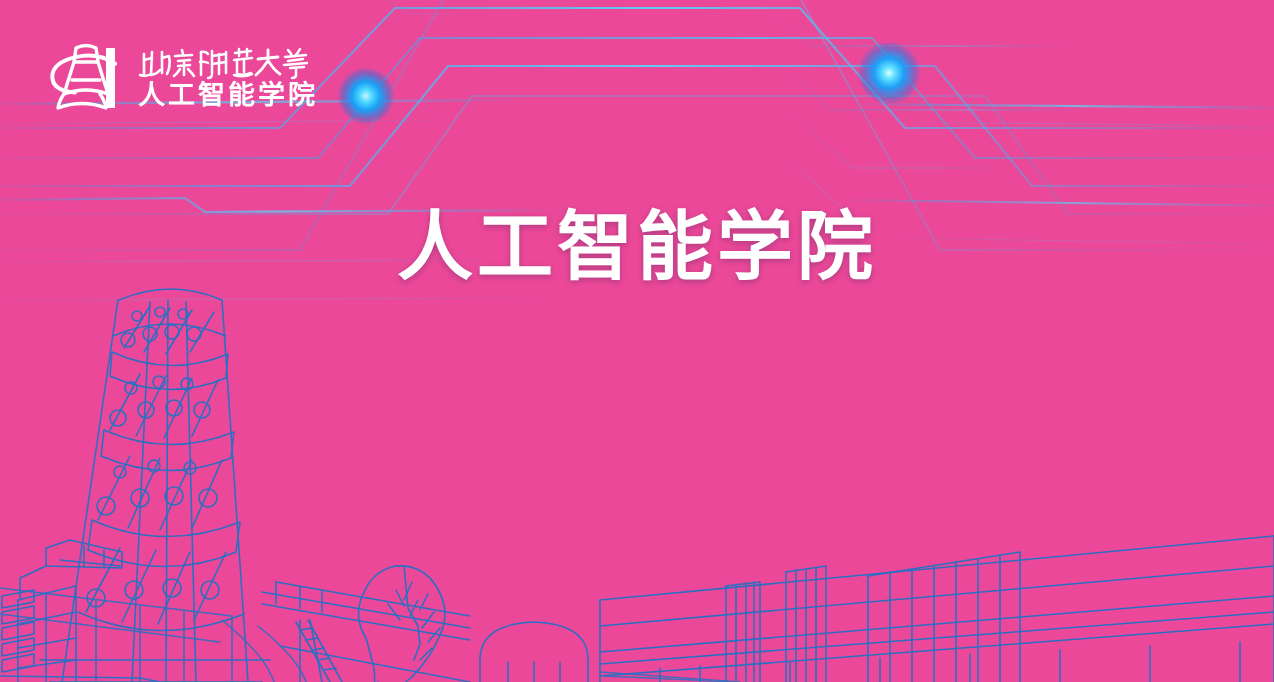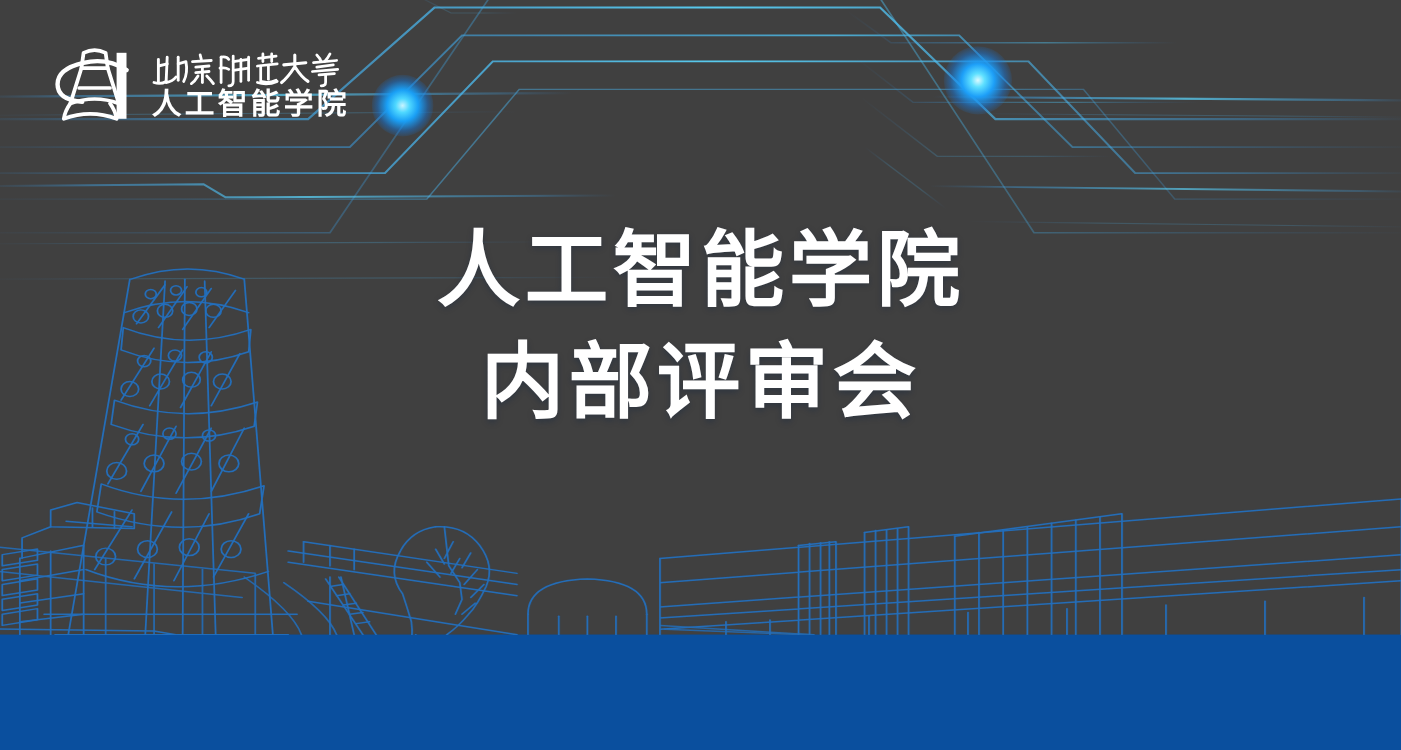--- a/index.html
+++ b/index.html
@@ -8,23 +8,23 @@
     padding: 0;
     background: #0a4f9e;
   }
   body {
     font-family: "Liberation Serif", "DejaVu Serif", serif;
   }
 
   #banner {
     position: relative;
     width: 1274px;
-    height: 577px;
+    height: 682px;
     overflow: hidden;
-    background: #404040;
+    background: #ec4899;
     user-select: none;
   }
 
   
   #bg-art {
     position: absolute;
     inset: 0;
     width: 100%;
     height: 100%;
     pointer-events: none;
@@ -454,16 +454,15 @@
           </g>
         </g>
       </svg>
 
       <div id="logo-college-name">人工智能学院</div>
     </div>
   </div>
 
   <div id="title-block">
     <div class="title-line">人工智能学院</div>
-    <div class="title-line">内部评审会</div>
   </div>
 
 </div>
 
 </body></html>

